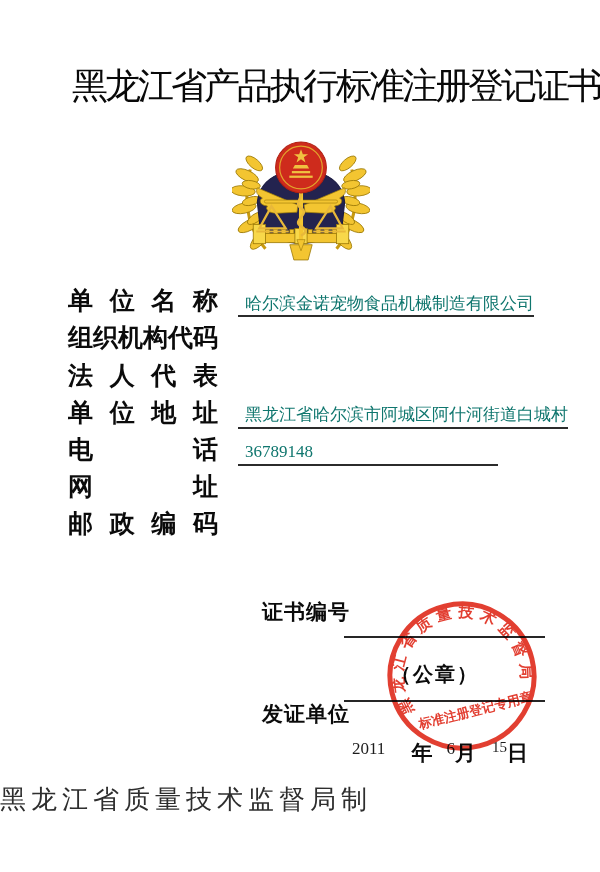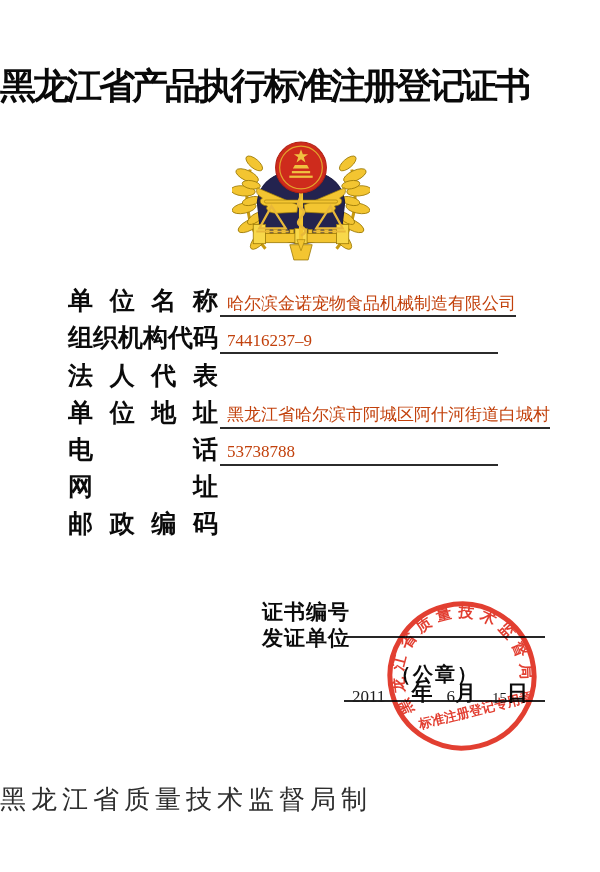--- a/index.html
+++ b/index.html
@@ -3,58 +3,58 @@
 <meta charset="utf-8">
 <style>
   html,body{margin:0;padding:0;background:#e9e9e9;}
   .page{
     position:relative;width:600px;height:872px;margin:0 auto;
     background:#ffffff;overflow:hidden;
     font-family:"Liberation Serif","DejaVu Serif",serif;color:#141414;
   }
   
   .title{
-    position:absolute;top:62px;left:0;width:100%;text-align:left;
-    font-size:36px;font-weight:bold;letter-spacing:-3px;color:#090909;
+    position:absolute;top:62px;left:0;width:100%;text-align:right;
+    font-size:36px;font-weight:normal;letter-spacing:-3px;color:#090909;
     white-space:nowrap;
   }
   
   .emblem{position:absolute;left:232px;top:137px;width:138px;height:126px;}
   
   .form{position:absolute;left:68px;top:280px;width:470px;}
   .row{display:flex;align-items:flex-end;height:37.2px;}
   .lab{
     width:150px;flex:0 0 150px;font-size:25px;font-weight:bold;color:#0b0b0b;
     line-height:1;margin-bottom:4px;
   }
   .justify-chars{display:flex;justify-content:space-between;}
   .val{
-    flex:1;margin-left:2px;margin-right:40px;
+    flex:1;margin-left:20px;margin-right:40px;
     border-bottom:2px solid #2b2b2b;
     font-size:17px;line-height:1.15;padding:0 0 2px 7px;
-    white-space:pre;color:#c2410c;font-family:Liberation Serif, serif;
+    white-space:pre;color:#0f766e;font-family:Liberation Serif, serif;
   }
   .row.wide .val{margin-right:2px;text-align:right;}
   
   .sec-label{
     position:absolute;font-size:21px;font-weight:bold;letter-spacing:1px;
     color:#0b0b0b;line-height:1;
   }
   .certno-label{left:262px;top:602px;}
-  .issuer-label{left:262px;top:628px;}
+  .issuer-label{left:262px;top:704px;}
   .gongzhang{
     position:absolute;left:391px;top:664px;font-size:20px;font-weight:bold;
     letter-spacing:2px;color:#0b0b0b;line-height:1;
   }
   .hline{position:absolute;border-top:2px solid #262626;width:201px;left:344px;}
   .line1{top:636px;}
   .line2{top:700px;}
   
   .date-row{
-    position:absolute;left:352px;top:679px;display:flex;align-items:flex-end;
+    position:absolute;left:352px;top:739px;display:flex;align-items:flex-start;
     white-space:nowrap;
   }
   .d-num{font-size:17px;color:#1c1c1c;}
   .d-num.small{font-size:15px;}
   .d-cn{font-size:21px;font-weight:bold;color:#0b0b0b;}
   .g26{margin-left:26px;} .g14{margin-left:14px;} .g16{margin-left:16px;}
   
   .seal{
     position:absolute;left:377px;top:591px;width:170px;height:170px;
     mix-blend-mode:multiply;opacity:.95;
@@ -166,21 +166,20 @@
     </div>
     <div class="row">
       <div class="lab justify-chars">
           <span>组</span>
           <span>织</span>
           <span>机</span>
           <span>构</span>
           <span>代</span>
           <span>码</span>
         </div>
-      <div class="val">74416237–9</div>
     </div>
     <div class="row">
       <div class="lab justify-chars">
           <span>法</span>
           <span>人</span>
           <span>代</span>
           <span>表</span>
         </div>
     </div>
     <div class="row wide">
@@ -190,21 +189,21 @@
           <span>地</span>
           <span>址</span>
         </div>
       <div class="val">黑龙江省哈尔滨市阿城区阿什河街道白城村</div>
     </div>
     <div class="row">
       <div class="lab justify-chars">
           <span>电</span>
           <span>话</span>
         </div>
-      <div class="val">53738788</div>
+      <div class="val">36789148</div>
     </div>
     <div class="row">
       <div class="lab justify-chars">
           <span>网</span>
           <span>址</span>
         </div>
     </div>
     <div class="row">
       <div class="lab justify-chars">
           <span>邮</span>

